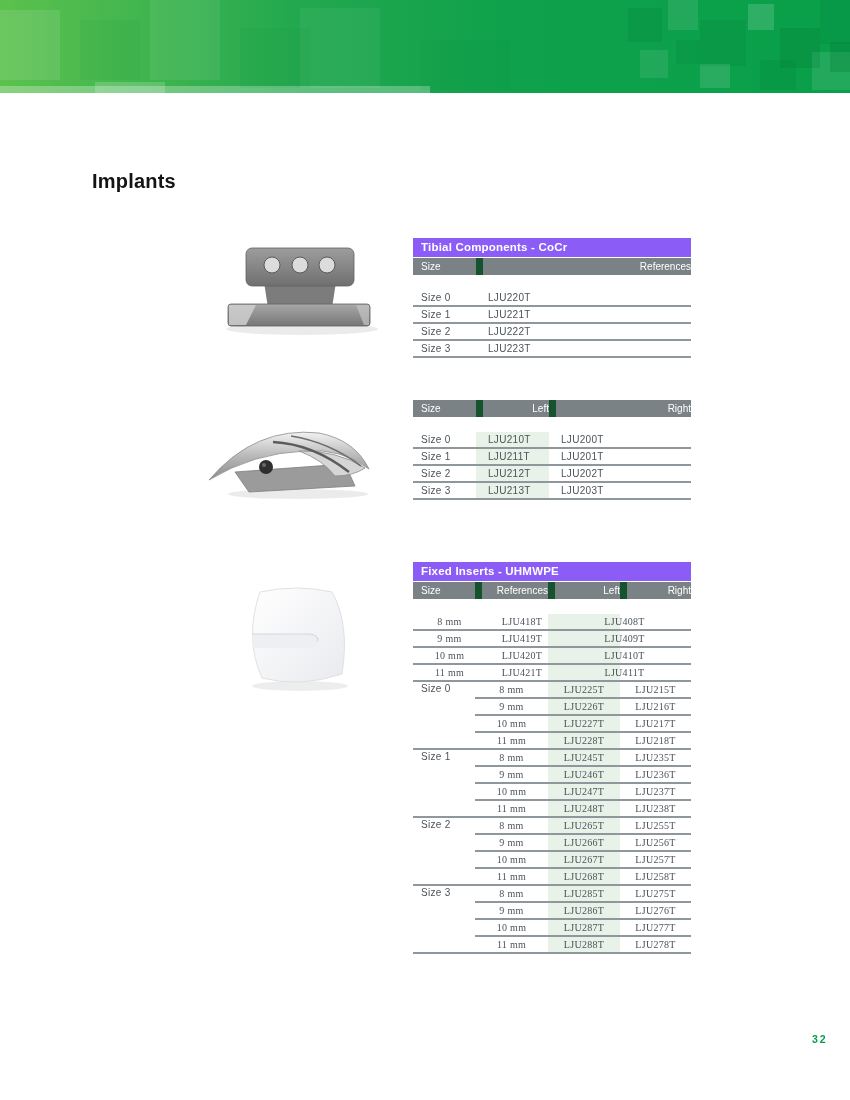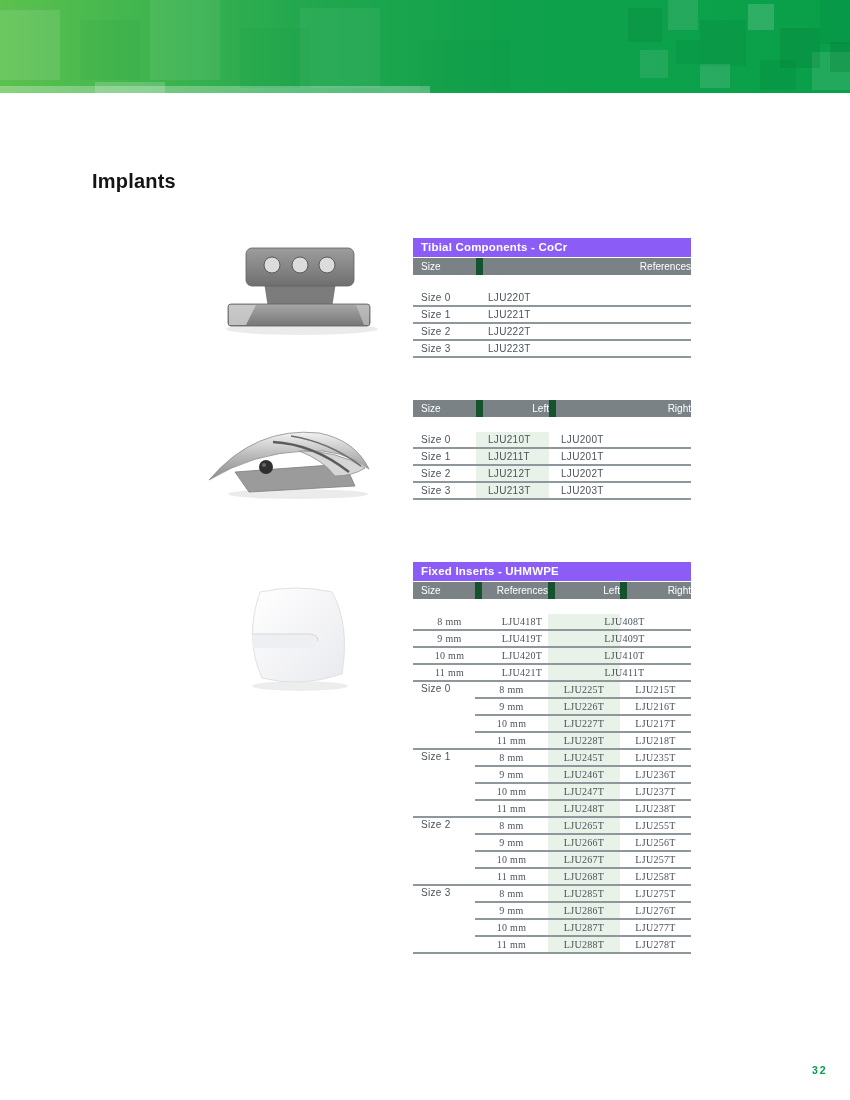--- a/index.html
+++ b/index.html
@@ -30,21 +30,21 @@
   .band.t2b{left:63px;width:73px;}
   .band.t3b{left:135px;width:72px;}
   .r,.sep,.endline,.fi-group{position:relative;z-index:1;}
   .r{display:flex;align-items:center;height:15px;font-size:10px;color:#4B535A;letter-spacing:.3px;}
   .sep{height:2px;border-top:1px solid #8E979B;border-bottom:1px solid #8E979B;}
   .endline{height:0;border-top:2px solid #8E979B;}
   .fi-group{display:flex;}
   .fi-size{width:62px;padding:1px 0 0 8px;font-size:10px;color:#4B535A;letter-spacing:.3px;}
   .fi-rows{flex:1;}
   .fr{display:flex;align-items:center;height:15px;font-size:10px;color:#4B535A;letter-spacing:.3px;font-family:Liberation Serif, serif;}
-  .page-number{position:absolute;left:812px;top:1064px;color:#00A04C;font-size:10.5px;font-weight:bold;letter-spacing:2px;}
+  .page-number{position:absolute;left:812px;top:1033px;color:#00A04C;font-size:10.5px;font-weight:bold;letter-spacing:2px;}
 </style>
 </head>
 <body>
 
 <div class="banner">
   <svg width="850" height="93" viewBox="0 0 850 93">
     <defs>
       <linearGradient id="bg" x1="0" y1="0" x2="1" y2="0">
         <stop offset="0" stop-color="#5CC14E"></stop>
         <stop offset="0.35" stop-color="#23A84F"></stop>

